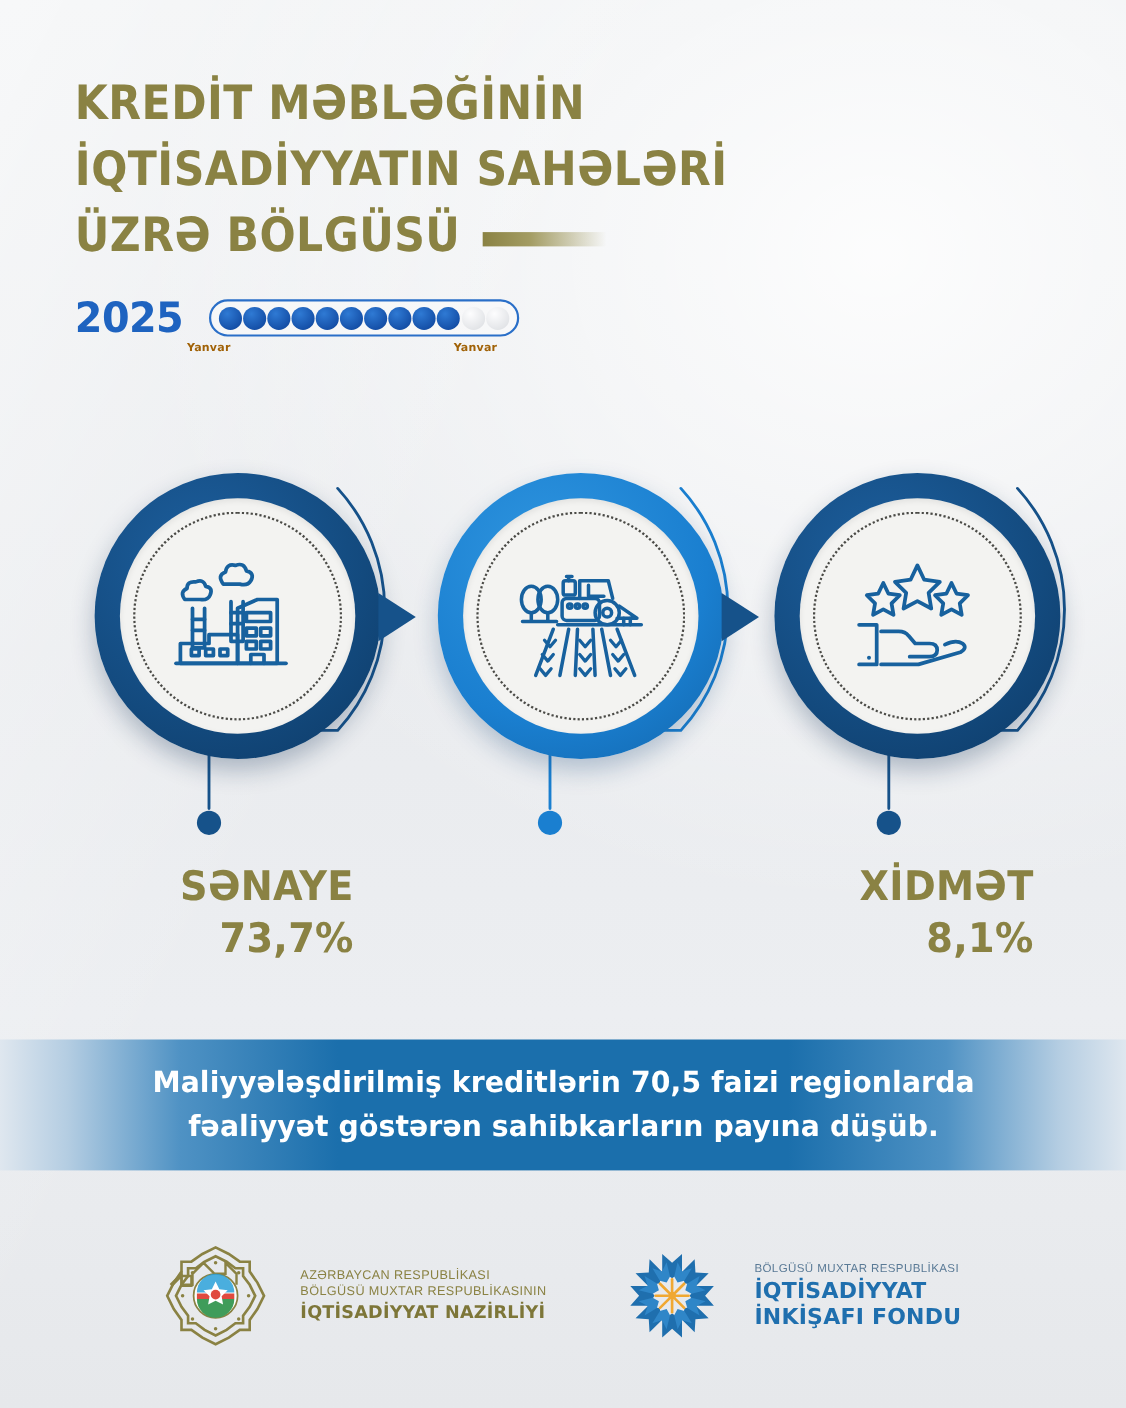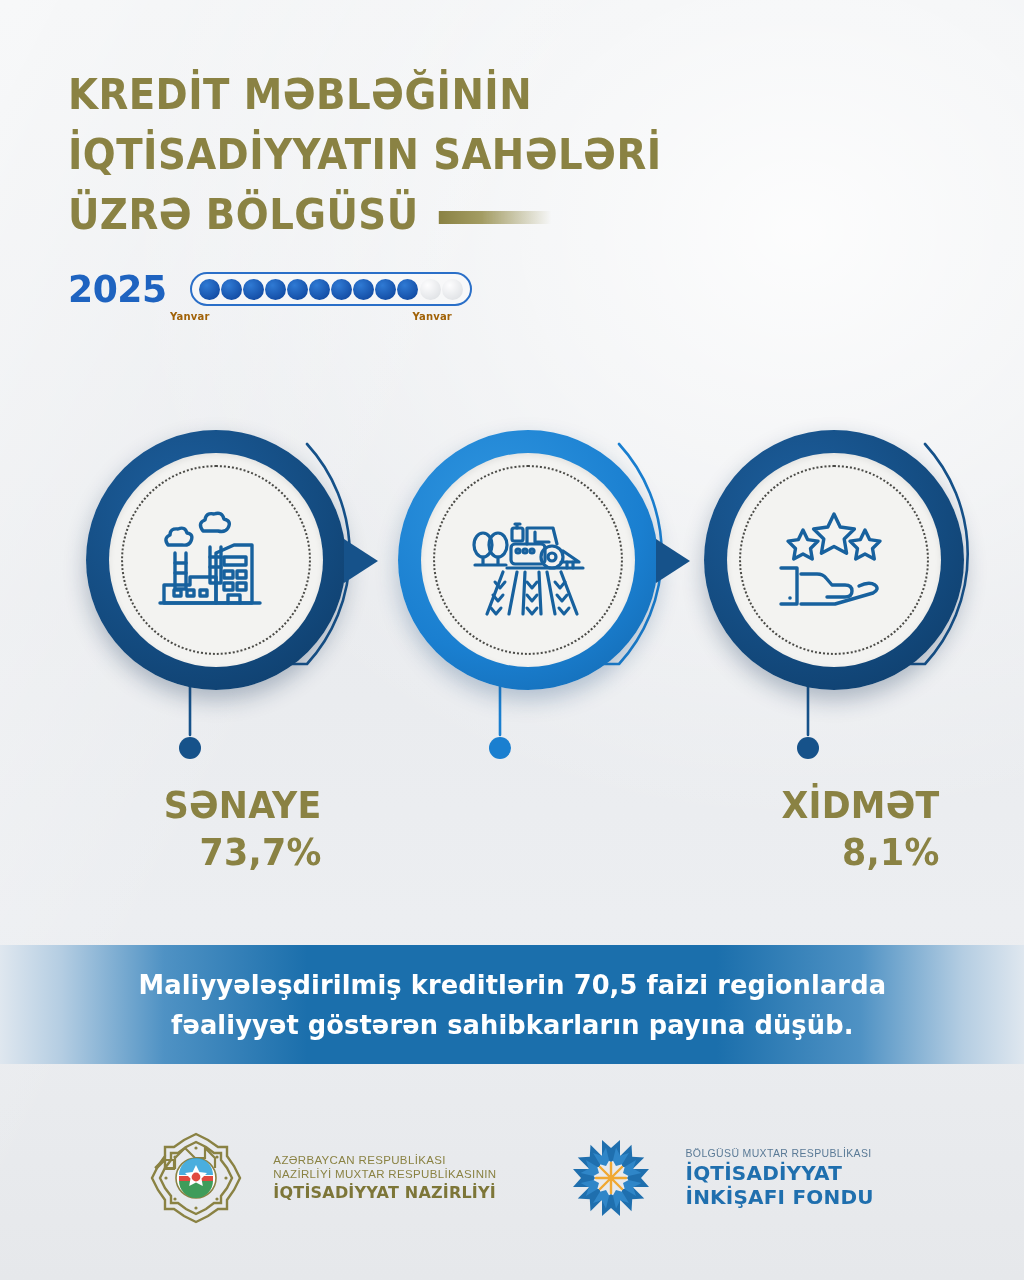--- a/index.html
+++ b/index.html
@@ -374,21 +374,21 @@
           <circle cx="0" cy="0" r="20" fill="#fdfdfb" stroke="#8a8243" stroke-width="1.6"></circle>
           <path d="M -17 3 a 17 17 0 0 0 34 0 z" fill="#3f9c5a"></path>
           <path d="M -17 -3 a 17 17 0 0 1 34 0 z" fill="#2aa0d8" opacity=".85"></path>
           <path d="M -17 -2 L 17 -2 L 17 3 L -17 3 Z" fill="#e04a3f"></path>
           <path d="M 0 -13 l 3.4 7 l 7.6 1 l -5.5 5.4 l 1.3 7.6 l -6.8 -3.6 l -6.8 3.6 l 1.3 -7.6 l -5.5 -5.4 l 7.6 -1 z" fill="#ffffff"></path>
           <circle cx="0" cy="-1" r="4.4" fill="#e04a3f"></circle>
         </g>
       </svg>
       <div class="logo-text">
         <span class="lt-small">AZƏRBAYCAN RESPUBLİKASI</span>
-        <span class="lt-small">NAZİRLİYİ MUXTAR RESPUBLİKASININ</span>
+        <span class="lt-small">BÖLGÜSÜ MUXTAR RESPUBLİKASININ</span>
         <span class="lt-big">İQTİSADİYYAT NAZİRLİYİ</span>
       </div>
     </div>
 
     <div class="logo-block">
       <svg width="88" height="88" viewBox="0 0 88 88">
         <g transform="translate(44,44)">
           <g fill="#1f6fae">
             <g>
               <path d="M -9 -38 L 0 -30 L 9 -38 L 9 -22 L 0 -16 L -9 -22 Z"></path>

